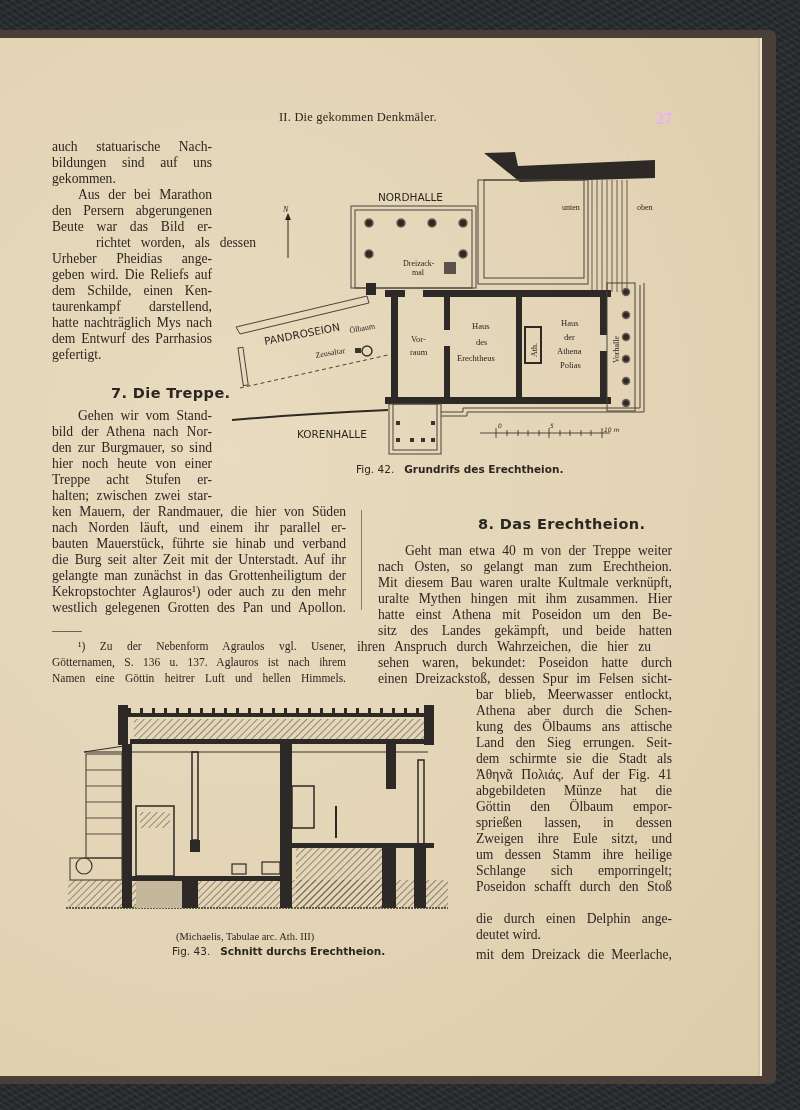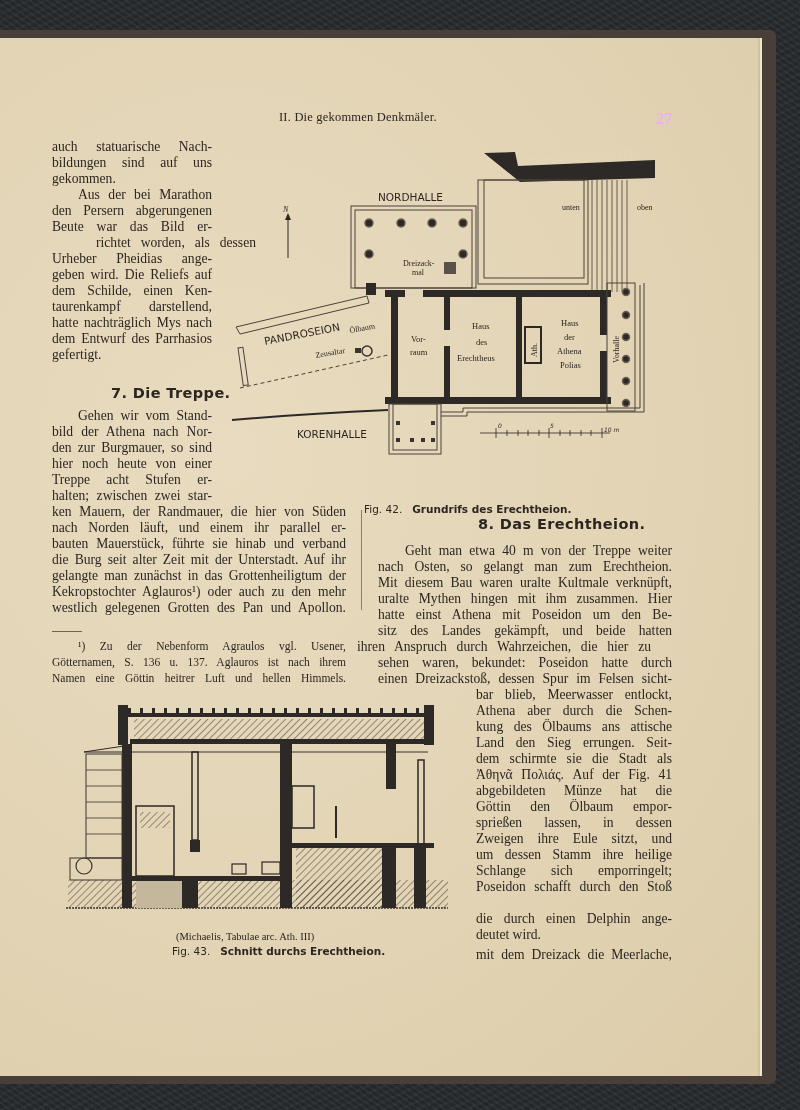--- a/index.html
+++ b/index.html
@@ -200,21 +200,21 @@
       <line x1="539" y1="430" x2="539" y2="436"></line>
     <line x1="560" y1="430" x2="560" y2="436"></line>
       <line x1="570" y1="430" x2="570" y2="436"></line>
       <line x1="581" y1="430" x2="581" y2="436"></line>
       <line x1="591" y1="430" x2="591" y2="436"></line>
   </g>
   <text x="498" y="428" font-size="6" fill="#2b2620" font-style="italic">0</text>
   <text x="550" y="428" font-size="6" fill="#2b2620" font-style="italic">5</text>
   <text x="604" y="432" font-size="6" fill="#2b2620" font-style="italic">10 m</text>
 </svg>
-<div class="cap" style="left:364px;top:463px;margin-top:40px;">
+<div class="cap" style="left:356px;top:463px;">
   <span>Fig. 42.</span>&nbsp;&nbsp;
   <b>Grundrifs des Erechtheion.</b>
 </div>
 
 <div class="heading" style="left:446px;top:516px;margin-left:32px;">8. Das Erechtheion.</div>
 <div>
   <div class="t just" style="left:405px;top:540px;width:267px;">Geht man etwa 40 m von der Treppe weiter</div>
   <div class="t just" style="left:378px;top:556px;width:294px;">nach Osten, so gelangt man zum Erechtheion.</div>
   <div class="t just" style="left:378px;top:572px;width:294px;">Mit diesem Bau waren uralte Kultmale verknüpft,</div>
   <div class="t just" style="left:378px;top:588px;width:294px;">uralte Mythen hingen mit ihm zusammen. Hier</div>

